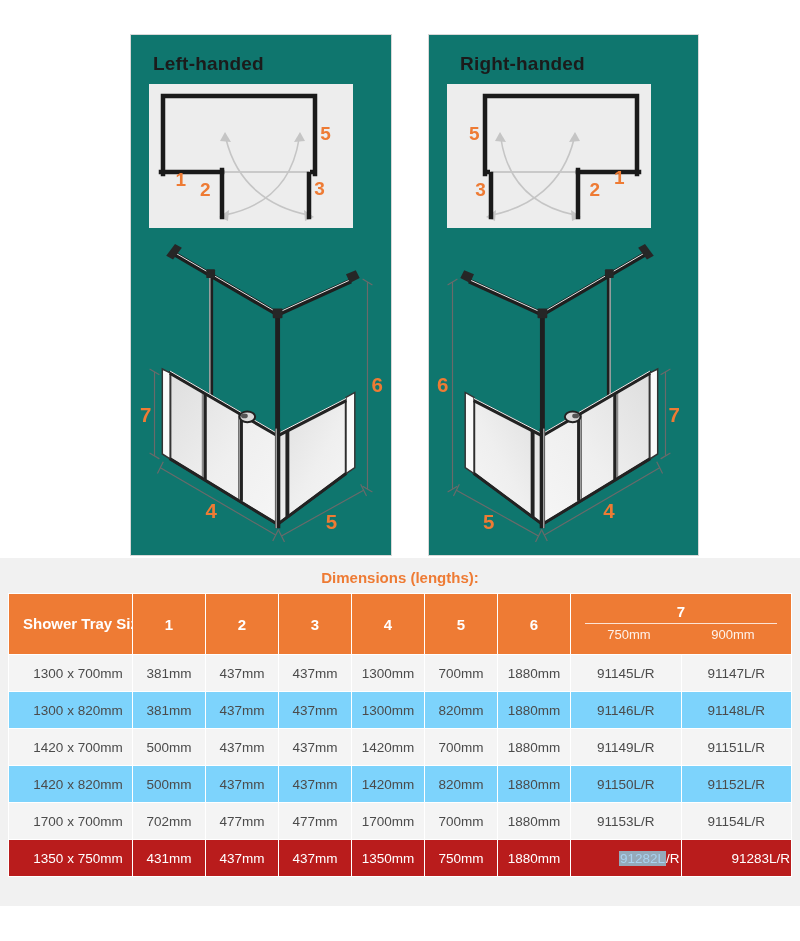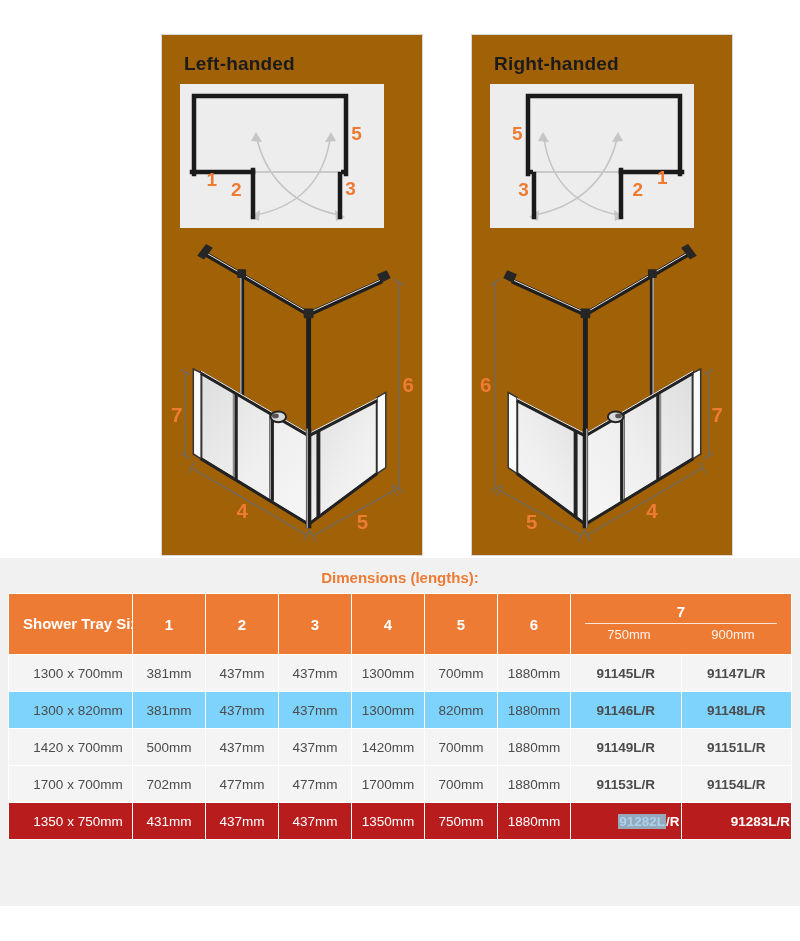--- a/index.html
+++ b/index.html
@@ -1,22 +1,22 @@
 <!DOCTYPE html>
 <html><head>
 <meta charset="utf-8">
 <style>
   html,body{margin:0;padding:0;background:#fff;}
   body{font-family:"Liberation Sans","DejaVu Sans",sans-serif;}
   .canvas{position:relative;width:800px;height:941px;background:#ffffff;margin:0 auto;overflow:hidden;}
 
   
-  .panel{position:absolute;top:34px;width:260px;height:520px;background:#a16207;border:1px solid #d8d8d8;margin-left:31px;}
+  .panel{position:absolute;top:34px;width:260px;height:520px;background:#0f766e;border:1px solid #d8d8d8;}
   .panel.hand-left{left:130px;}
-  .panel.hand-right{left:440px;}
+  .panel.hand-right{left:428px;padding-left:9px;}
   .panel-title{margin:18px 0 0 22px;font-size:19px;font-weight:bold;color:#1b1b1b;letter-spacing:.2px;}
 
   .plan{position:absolute;left:18px;top:49px;width:204px;height:144px;background:#ededed;}
   .plan svg{position:absolute;left:0;top:0;width:204px;height:144px;}
   .plan-label{position:absolute;font-size:19px;font-weight:bold;color:#ee7b34;line-height:1;}
   .hand-left .pl-1{left:13%;top:60%;}
   .hand-left .pl-2{left:25%;top:67%;}
   .hand-left .pl-3{left:81%;top:66%;}
   .hand-left .pl-5{left:84%;top:28%;}
   .hand-right .pl-1{right:13%;top:58%;}
@@ -35,21 +35,21 @@
   table.dims th,table.dims td{border:1.5px solid #ffffff;overflow:hidden;white-space:nowrap;}
   table.dims th{background:#ee7b34;color:#fff;height:50px;font-size:15px;font-weight:bold;text-align:center;vertical-align:middle;}
   th.corner{text-align:left;padding-left:14px;font-size:13.5px;line-height:1.25;}
   th.col7{padding:4px 6px 6px;}
   .c7top{font-size:15px;font-weight:bold;text-align:center;line-height:1.1;}
   .c7line{height:1px;background:rgba(255,255,255,.8);width:92%;margin:2px auto 3px;}
   .c7subs{display:flex;}
   .c7subs span{flex:1;text-align:center;font-size:13px;font-weight:normal;opacity:.9;}
   table.dims td{height:34px;font-size:13.5px;text-align:center;vertical-align:middle;color:#4b4b4b;}
   td.size-cell{text-align:left;padding-left:16px;margin-top:16px;}
-  td.code-cell{font-weight:bold;color:#2f2f2f;font-size:13.5px;}
+  td.code-cell{font-weight:normal;color:#2f2f2f;font-size:13.5px;}
   tr.row-light td{background:#f4f4f4;}
   tr.row-mid td{background:#7dd3fc;}
   tr.row-dark td{background:#b91c1c;color:#fff;}
   tr.row-dark td.code-cell{color:#fff;text-align:right;}
   .hl{background:#95a9ba;color:#a9d2f0;padding:0 1px;}
   .defs-holder{position:absolute;width:0;height:0;}
 </style>
 </head>
 <body>
 
@@ -237,20 +237,31 @@
             <td class="size-cell">1420 x 700mm</td>
             <td>500mm</td>
             <td>437mm</td>
             <td>437mm</td>
             <td>1420mm</td>
             <td>700mm</td>
             <td>1880mm</td>
             <td class="code-cell">91149L/R</td>
             <td class="code-cell">91151L/R</td>
           </tr>
+          <tr class="row-mid">
+            <td class="size-cell">1420 x 820mm</td>
+            <td>500mm</td>
+            <td>437mm</td>
+            <td>437mm</td>
+            <td>1420mm</td>
+            <td>820mm</td>
+            <td>1880mm</td>
+            <td class="code-cell">91150L/R</td>
+            <td class="code-cell">91152L/R</td>
+          </tr>
           <tr class="row-light">
             <td class="size-cell">1700 x 700mm</td>
             <td>702mm</td>
             <td>477mm</td>
             <td>477mm</td>
             <td>1700mm</td>
             <td>700mm</td>
             <td>1880mm</td>
             <td class="code-cell">91153L/R</td>
             <td class="code-cell">91154L/R</td>

